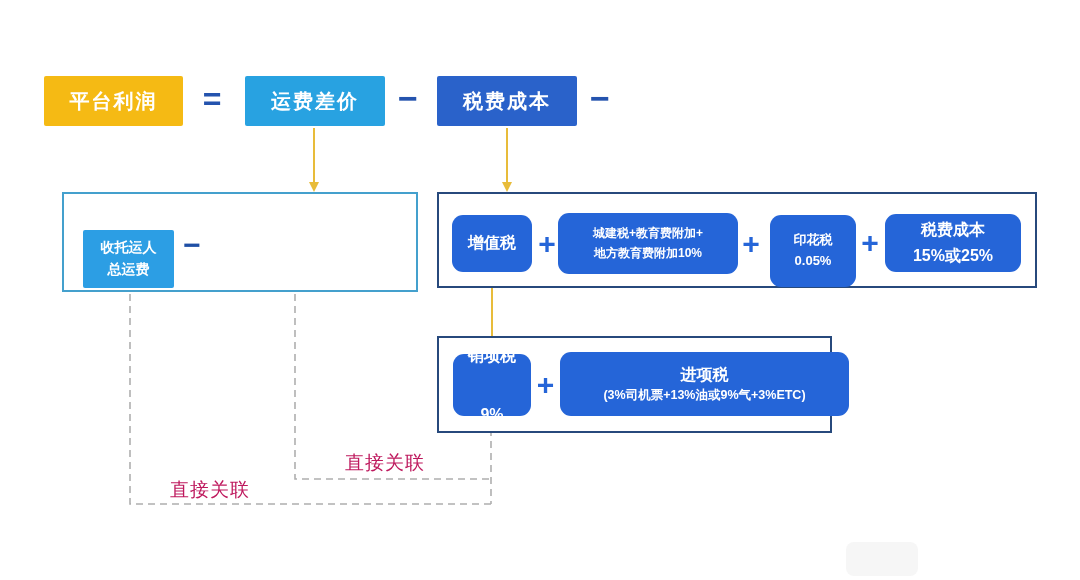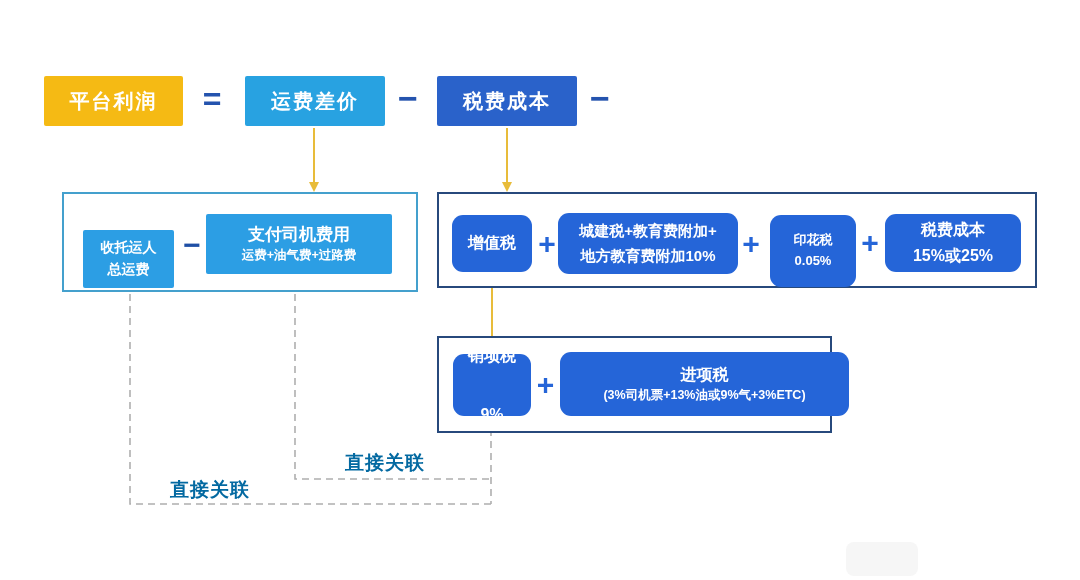--- a/index.html
+++ b/index.html
@@ -34,29 +34,29 @@
   .frame-freight{left:62px;top:192px;width:356px;height:100px;border:2px solid #44A0CD;}
   .frame-tax{left:437px;top:192px;width:600px;height:96px;border:2px solid #27497C;}
   .frame-vat{left:437px;top:336px;width:395px;height:97px;border:2px solid #27497C;}
   
   .consignor-box{left:83px;top:214px;width:91px;height:58px;background:#2C9EE4;font-size:14px;line-height:1.55;border-radius:2px;margin-top:16px;}
   .driver-box{left:206px;top:214px;width:186px;height:60px;background:#2C9EE4;border-radius:2px;}
   .driver-title{font-size:17px;line-height:1.4;}
   .driver-sub{font-size:12.5px;line-height:1.4;}
   .rounded{background:#2565D8;border-radius:11px;}
   .vat-box{left:452px;top:215px;width:80px;height:57px;font-size:16px;font-family:Liberation Mono, monospace;}
-  .surtax-box{left:558px;top:213px;width:180px;height:61px;font-size:15px;line-height:1.65;}
+  .surtax-box{left:558px;top:213px;width:180px;height:61px;font-size:12px;line-height:1.65;}
   .stamp-box{left:770px;top:215px;width:86px;height:72px;font-size:13px;line-height:1.6;}
   .income-box{left:885px;top:214px;width:136px;height:58px;font-size:16px;line-height:1.6;}
   .output-box{left:453px;top:354px;width:78px;height:62px;font-size:16px;line-height:1.7;gap:32px;}
   .input-box{left:560px;top:352px;width:289px;height:64px;}
   .input-title{font-size:16px;line-height:1.5;}
   .input-sub{font-size:12.5px;line-height:1.4;}
   
-  .link-label{position:absolute;color:#0369a1;font-weight:bold;font-size:19px;letter-spacing:1px;}
+  .link-label{position:absolute;color:#be185d;font-weight:normal;font-size:19px;letter-spacing:1px;}
   .link-label-2{left:345px;top:450px;}
   .link-label-1{left:170px;top:477px;}
   .overlay{position:absolute;left:0;top:0;width:1080px;height:580px;pointer-events:none;}
   .smudge{position:absolute;left:846px;top:542px;width:72px;height:34px;background:#f6f6f6;border-radius:8px;}
 </style>
 </head>
 <body>
 
 <div class="canvas">
 
@@ -86,24 +86,20 @@
     <line x1="491" y1="429" x2="491" y2="504" stroke-width="1.6" stroke-dasharray="7 5" stroke="#AFAFAF"></line>
     <polygon points="491,420 486,430 496,430" fill="#AFAFAF"></polygon>
   </svg>
 
   <div class="frame frame-freight"></div>
   <div class="box consignor-box">
     <span>收托运人</span>
     <span>总运费</span>
   </div>
   <div class="op op-minus3">−</div>
-  <div class="box driver-box">
-    <span class="driver-title">支付司机费用</span>
-    <span class="driver-sub">运费+油气费+过路费</span>
-  </div>
 
   <div class="frame frame-tax"></div>
   <div class="box rounded vat-box">
     <span>增值税</span>
   </div>
   <div class="op plus op-plus1">+</div>
   <div class="box rounded surtax-box">
     <span>城建税+教育费附加+</span>
     <span>地方教育费附加10%</span>
   </div>

